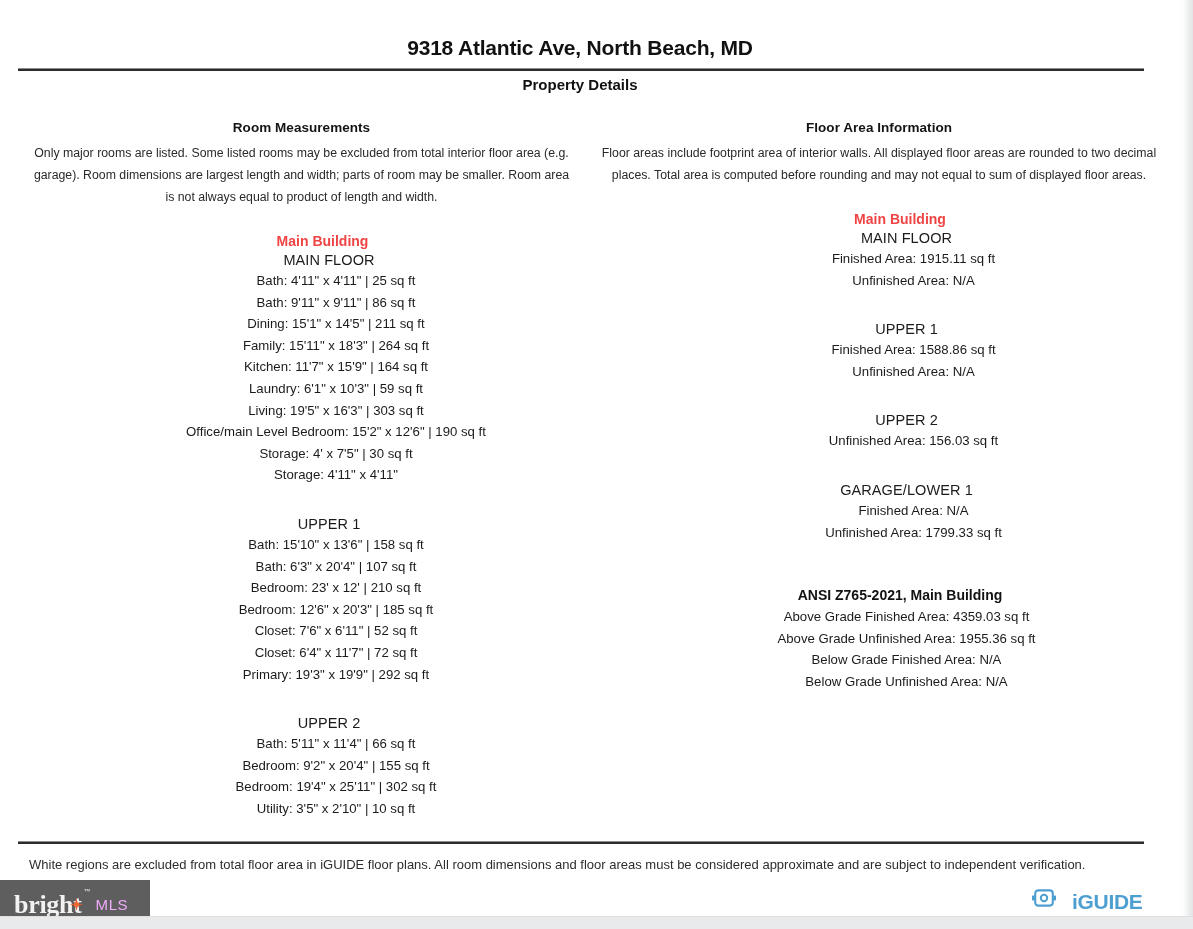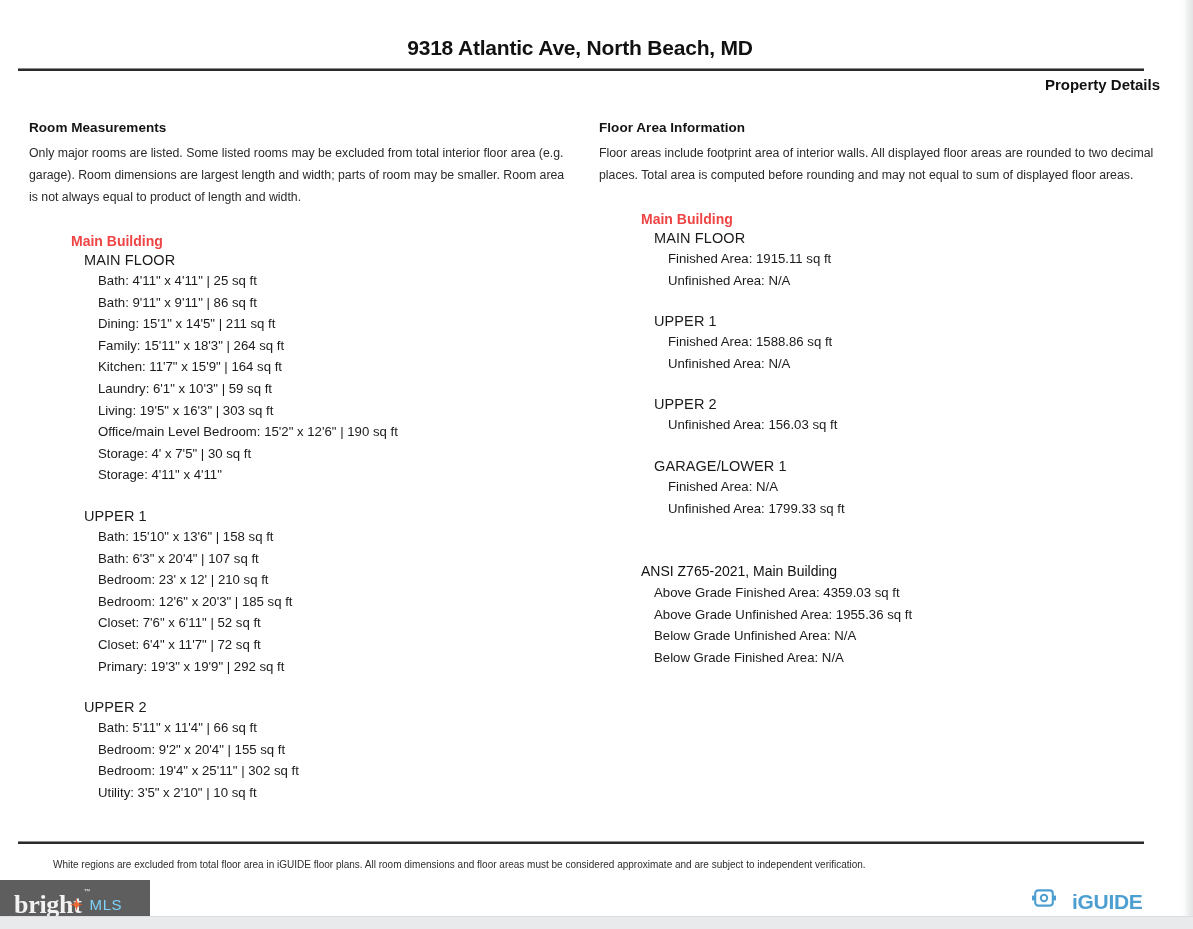--- a/index.html
+++ b/index.html
@@ -59,30 +59,31 @@
     width: 1126px;
     height: 3px;
     background: #2b2b2b;
     border-top: 1px solid #8d8d8d;
   }
 
   .doc-subtitle {
     position: absolute;
     left: 0; top: 76px;
     width: 1160px;
-    text-align: right;
+    text-align: center;
     font-size: 15px;
     font-weight: bold;
     color: #111111;
   }
 
   
   .col {
     position: absolute;
     top: 120px;
+    text-align: center;
   }
   .col-left  { left: 29px;  width: 545px; }
   .col-right { left: 599px; width: 560px; }
 
   .section-head {
     font-size: 13.5px;
     font-weight: bold;
     color: #141414;
     margin-bottom: 7px;
     letter-spacing: 0.05px;
@@ -100,42 +101,42 @@
   .bldg-name {
     font-size: 14px;
     font-weight: bold;
     color: #ef4444;
     margin-left: 42px;
     margin-bottom: 3px;
   }
   .col-right .bldg-name { margin-left: 42px; }
 
   .floor-block { margin-top: 0; }
-  .floor-block + .floor-block { margin-top: 22px; }
+  .floor-block + .floor-block { margin-top: 30px; }
 
   .floor-name {
     font-size: 14.5px;
     color: #1b1b1b;
     margin-left: 55px;
     margin-bottom: 2px;
     letter-spacing: 0.1px;
   }
 
   .entry {
     font-size: 13.2px;
     color: #1b1b1b;
     margin-left: 69px;
     line-height: 21.6px;
     white-space: nowrap;
   }
 
   .ansi-block { margin-top: 44px; }
   .ansi-head {
     font-size: 14px;
-    font-weight: normal;
+    font-weight: bold;
     color: #111111;
     margin-left: 42px;
     margin-bottom: 3px;
   }
   .ansi-entry {
     font-size: 13.2px;
     color: #1b1b1b;
     margin-left: 55px;
     line-height: 21.6px;
     white-space: nowrap;
@@ -148,25 +149,24 @@
     width: 1126px;
     height: 3px;
     background: #2b2b2b;
     border-top: 1px solid #8d8d8d;
   }
 
   .disclaimer {
     position: absolute;
     left: 29px; top: 858px;
     width: 900px;
-    font-size: 10px;
+    font-size: 13px;
     color: #2d2d2d;
     line-height: 13px;
     white-space: nowrap;
-    margin-left: 24px;
   }
 
   
   .iguide-logo {
     position: absolute;
     left: 1032px; top: 888px;
     display: flex;
     align-items: flex-end;
     gap: 16px;
   }
@@ -206,23 +206,23 @@
   .mls-tm {
     position: absolute;
     right: -9px; top: -4px;
     font-family: "Liberation Sans", sans-serif;
     font-size: 7px;
     color: #d8d8d8;
   }
   .mls-suffix {
     font-family: "Liberation Sans", sans-serif;
     font-size: 15px;
-    color: #7dd3fc;
+    color: #f0abfc;
     letter-spacing: 0.6px;
-    margin-left: 8px;
+    margin-left: 14px;
     line-height: 1;
   }
 </style>
 </head>
 <body>
 
 <div class="page">
 
   <div class="doc-title">9318 Atlantic Ave, North Beach, MD</div>
   <div class="rule-top"></div>
@@ -297,22 +297,22 @@
       <div class="floor-block">
         <div class="floor-name">GARAGE/LOWER 1</div>
         <div class="entry">Finished Area: N/A</div>
         <div class="entry">Unfinished Area: 1799.33 sq ft</div>
       </div>
 
       <div class="ansi-block">
         <div class="ansi-head">ANSI Z765-2021, Main Building</div>
         <div class="ansi-entry">Above Grade Finished Area: 4359.03 sq ft</div>
         <div class="ansi-entry">Above Grade Unfinished Area: 1955.36 sq ft</div>
+        <div class="ansi-entry">Below Grade Finished Area: N/A</div>
         <div class="ansi-entry">Below Grade Unfinished Area: N/A</div>
-        <div class="ansi-entry">Below Grade Finished Area: N/A</div>
       </div>
     </div>
   </div>
 
   <div class="rule-bottom"></div>
   <div class="disclaimer">White regions are excluded from total floor area in iGUIDE floor plans. All room dimensions and floor areas must be considered approximate and are subject to independent verification.</div>
 
   <div class="iguide-logo">
     <span class="iguide-icon">
       <svg width="24" height="20" viewBox="0 0 24 20" xmlns="http://www.w3.org/2000/svg">

